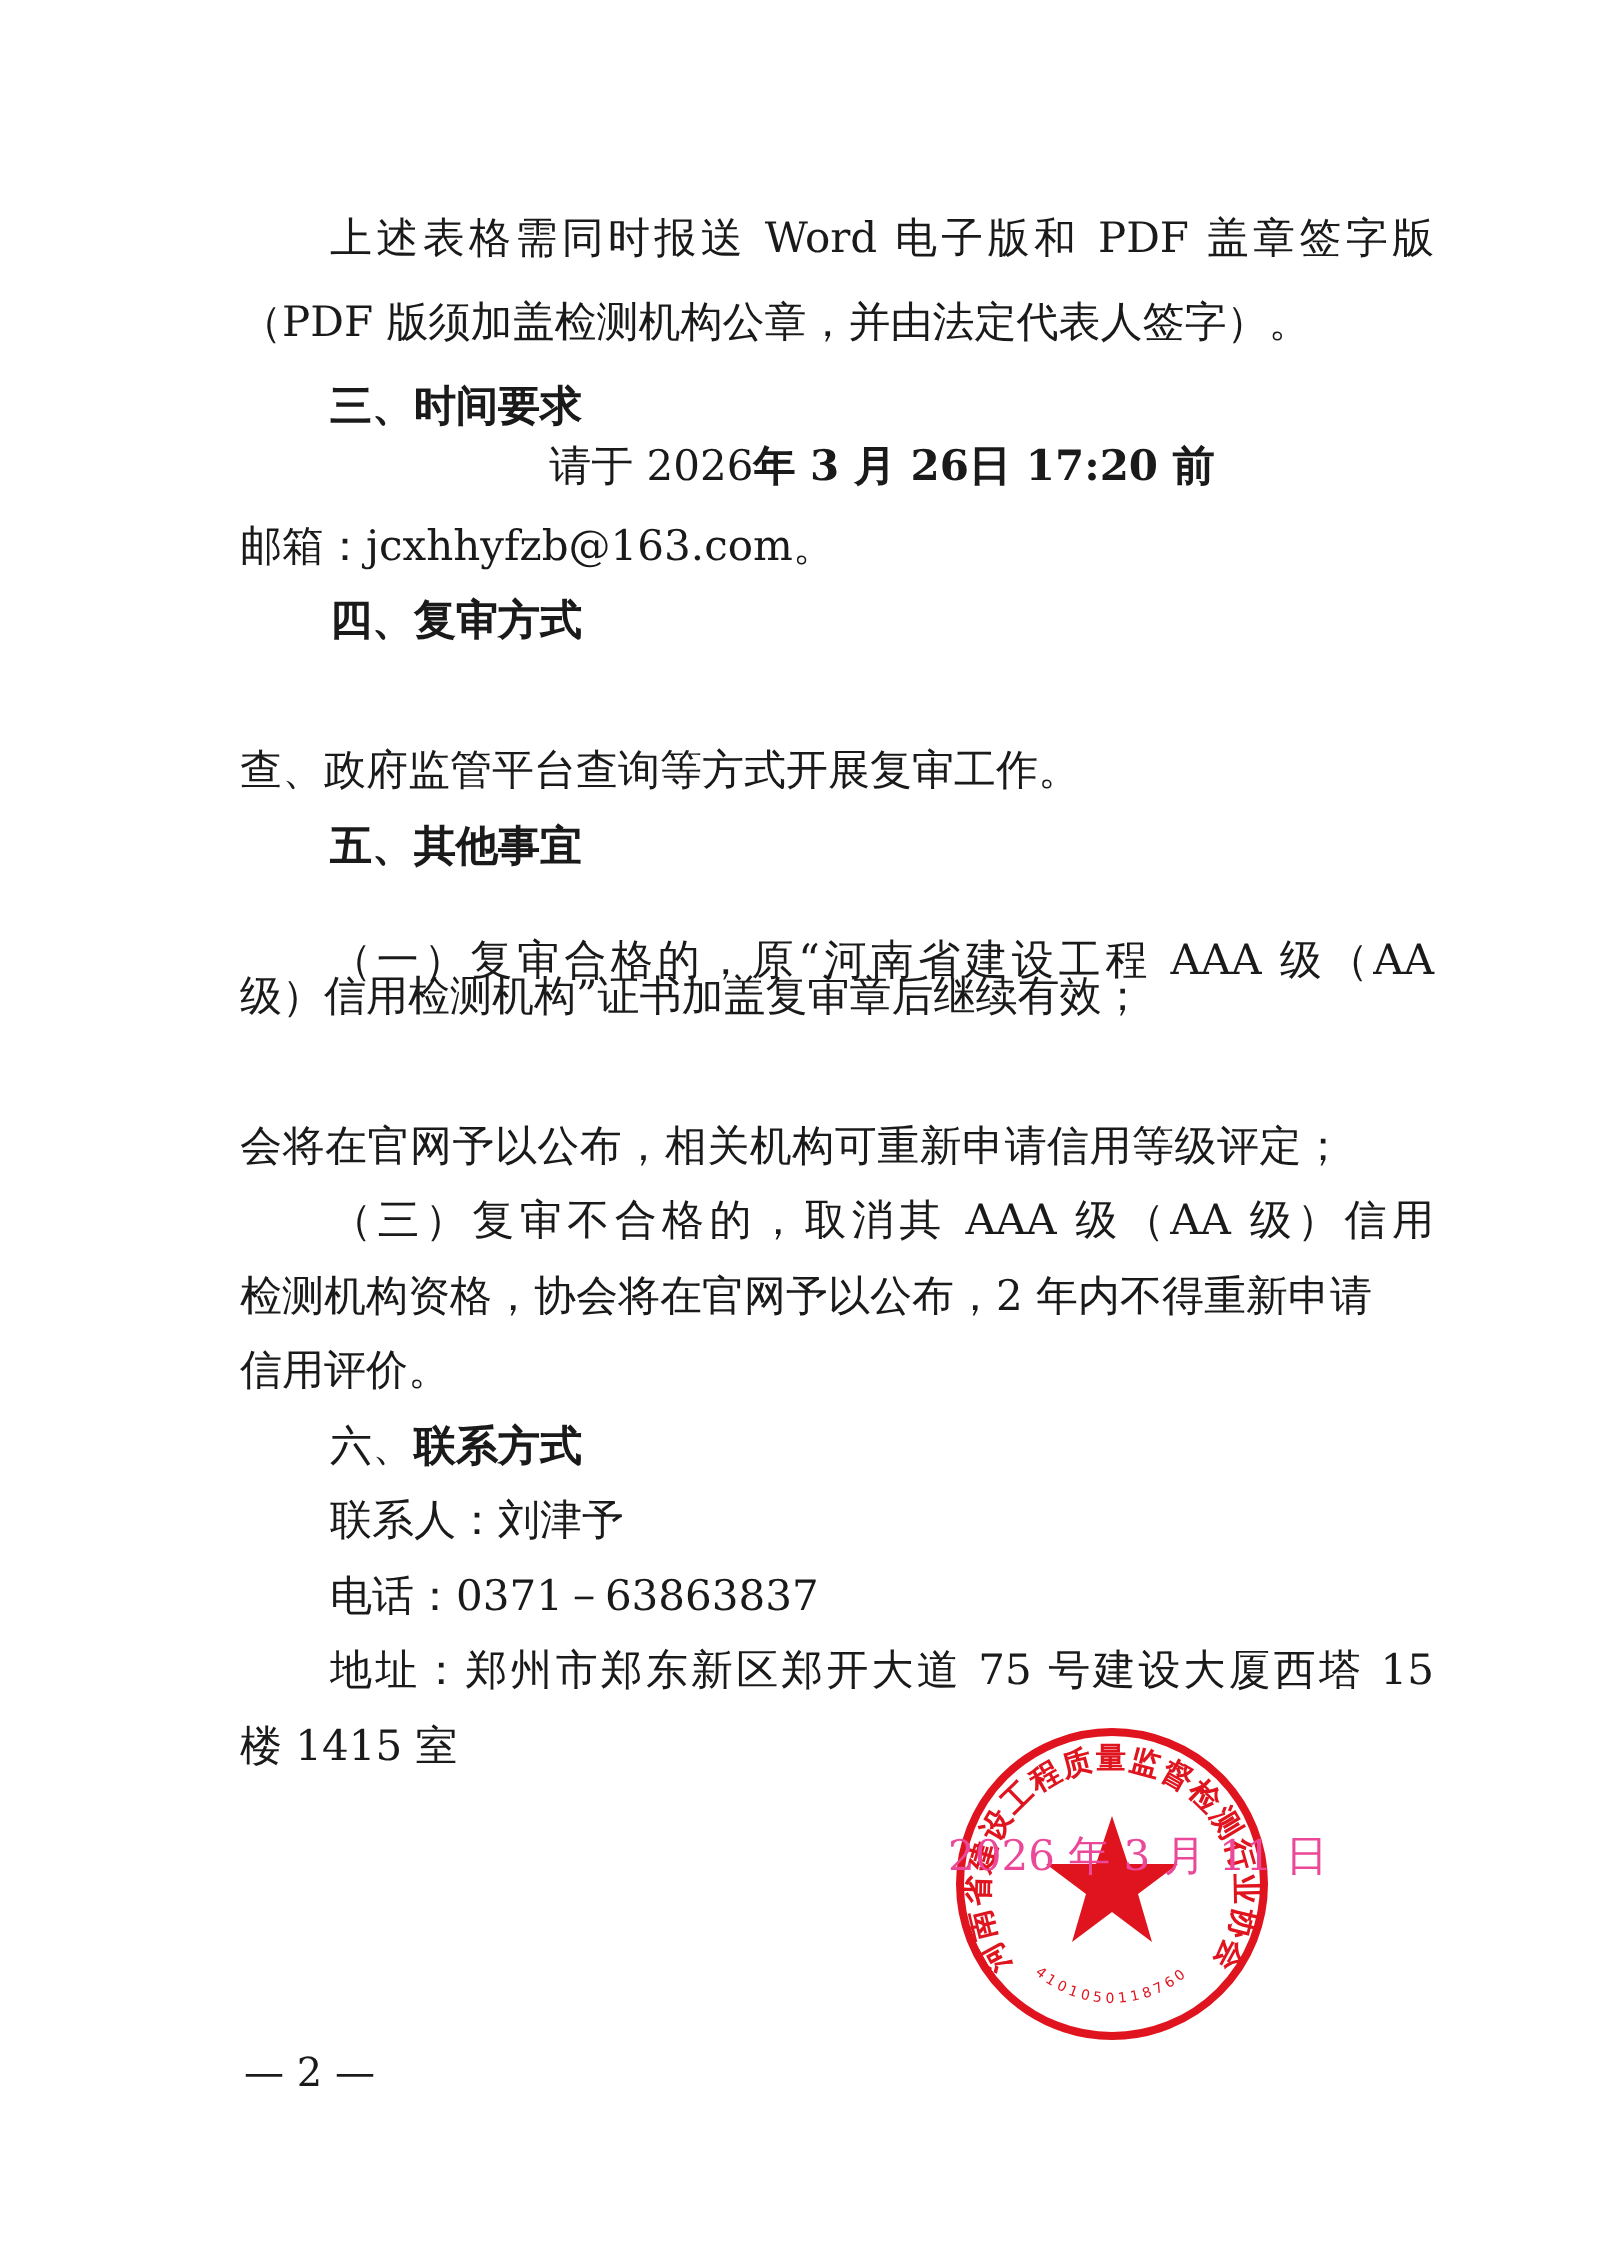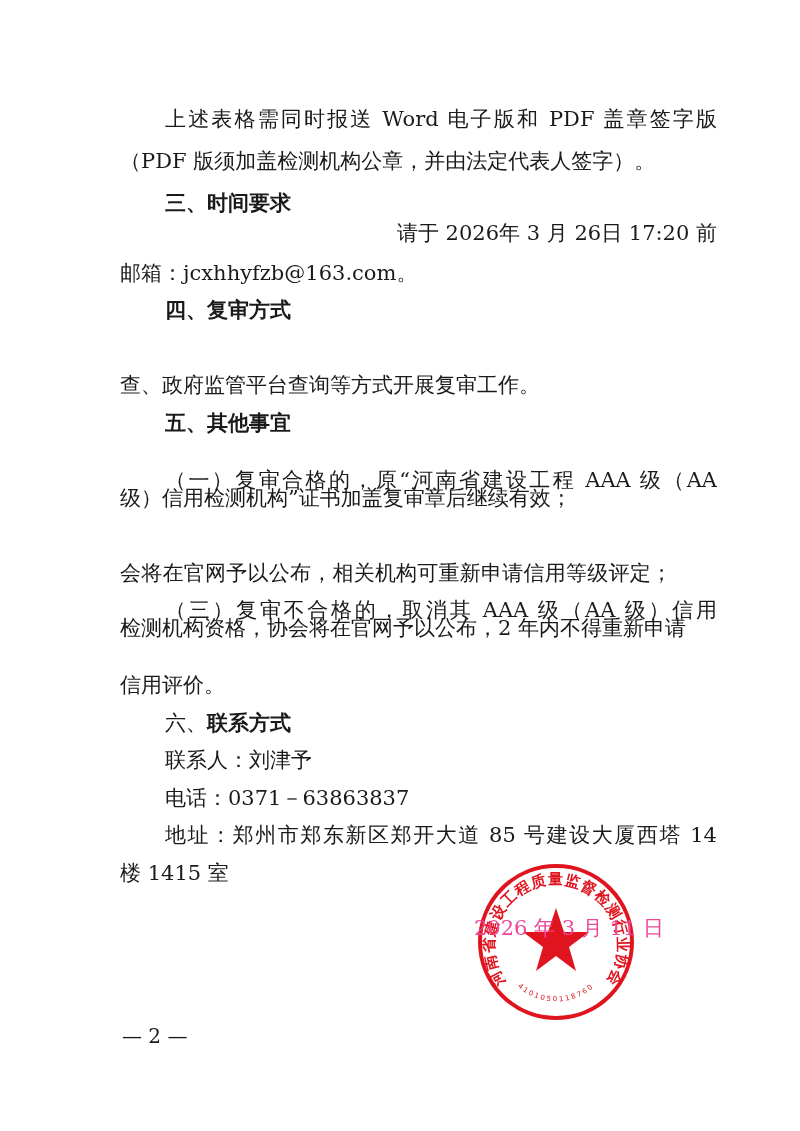--- a/index.html
+++ b/index.html
@@ -4,59 +4,59 @@
 <style>
   html, body { margin: 0; padding: 0; background: #ffffff; }
   body { width: 800px; height: 1131px; position: relative; overflow: hidden;
          font-family: "DejaVu Serif", "Liberation Serif", serif; color: #1a1a1a; }
   .page { position: absolute; left: 0; top: 0; width: 800px; height: 926px; }
   .line { position: absolute; left: 0; width: 800px; font-size: 21px; line-height: 30px; white-space: nowrap; }
   .ind { left: 165px; }
   .noind { left: 120px; }
   .just { width: 552px; text-align-last: justify; text-align: justify; }
   .heading { font-family: "DejaVu Sans", "Liberation Sans", sans-serif; font-weight: bold; font-size: 21px; }
-  .b { font-weight: normal; }
+  .b { font-weight: bold; }
   .seal { position: absolute; left: 476px; top: 862px; width: 160px; height: 160px; }
   .date { position: absolute; left: 474px; top: 913px; font-size: 21px; line-height: 30px; white-space: nowrap; color: #ec4899; z-index: 2; }
   .pageno { position: absolute; left: 122px; top: 1023px; font-size: 20px; line-height: 26px; white-space: nowrap; }
 </style>
 </head>
 <body>
 
 <div class="page">
 
   <div class="line ind just" style="top:104px">上述表格需同时报送 Word 电子版和 PDF 盖章签字版</div>
   <div class="line noind" style="top:146px">（PDF 版须加盖检测机构公章，并由法定代表人签字）。</div>
 
   <div class="line ind heading" style="top:188px">三、时间要求</div>
 
-  <div class="line ind" style="top:218px; width:552px; display:flex; justify-content:flex-end;">
+  <div class="line ind" style="top:218px; width:552px; display:flex; justify-content:center;">
     <span>请于 2026 </span>
     <span class="b">年 3 月 26 </span>
     <span class="b">日 17:20 前</span>
   </div>
   <div class="line noind" style="top:258px">邮箱：jcxhhyfzb@163.com。</div>
 
   <div class="line ind heading" style="top:295px">四、复审方式</div>
   <div class="line noind" style="top:370px">查、政府监管平台查询等方式开展复审工作。</div>
 
   <div class="line ind heading" style="top:408px">五、其他事宜</div>
   <div class="line ind just" style="top:465px">（一）复审合格的，原“河南省建设工程 AAA 级（AA</div>
   <div class="line noind" style="top:483px">级）信用检测机构”证书加盖复审章后继续有效；</div>
   <div class="line noind just" style="top:558px">会将在官网予以公布，相关机构可重新申请信用等级评定；</div>
   <div class="line ind just" style="top:595px">（三）复审不合格的，取消其 AAA 级（AA 级）信用</div>
-  <div class="line noind just" style="top:613px">检测机构资格，协会将在官网予以公布，2 年内不得重新申请</div>
+  <div class="line noind just" style="top:633px">检测机构资格，协会将在官网予以公布，2 年内不得重新申请</div>
   <div class="line noind" style="top:670px">信用评价。</div>
 
   <div class="line ind" style="top:708px">
     <span>六、</span><span class="heading">联系方式</span>
   </div>
   <div class="line ind" style="top:745px">联系人：刘津予</div>
   <div class="line ind" style="top:783px">电话：0371－63863837</div>
-  <div class="line ind just" style="top:820px">地址：郑州市郑东新区郑开大道 85 号建设大厦西塔 14</div>
+  <div class="line ind just" style="top:820px">地址：郑州市郑东新区郑开大道 75 号建设大厦西塔 15</div>
   <div class="line noind" style="top:858px">楼 1415 室</div>
 
   <svg class="seal" viewBox="0 0 160 160">
     <defs>
       <path id="sealArc" d="M 28 118 A 62 62 0 1 1 132 118"></path>
       <path id="sealArcBottom" d="M 35 118 A 58 58 0 0 0 125 118"></path>
     </defs>
     <circle cx="80" cy="80" r="76" fill="none" stroke="#e0141e" stroke-width="4"></circle>
     <text font-size="15" font-weight="bold" fill="#e0141e" font-family="DejaVu Sans, sans-serif" letter-spacing="1">
       <textPath href="#sealArc" startOffset="50%" text-anchor="middle">河南省建设工程质量监督检测行业协会</textPath>

